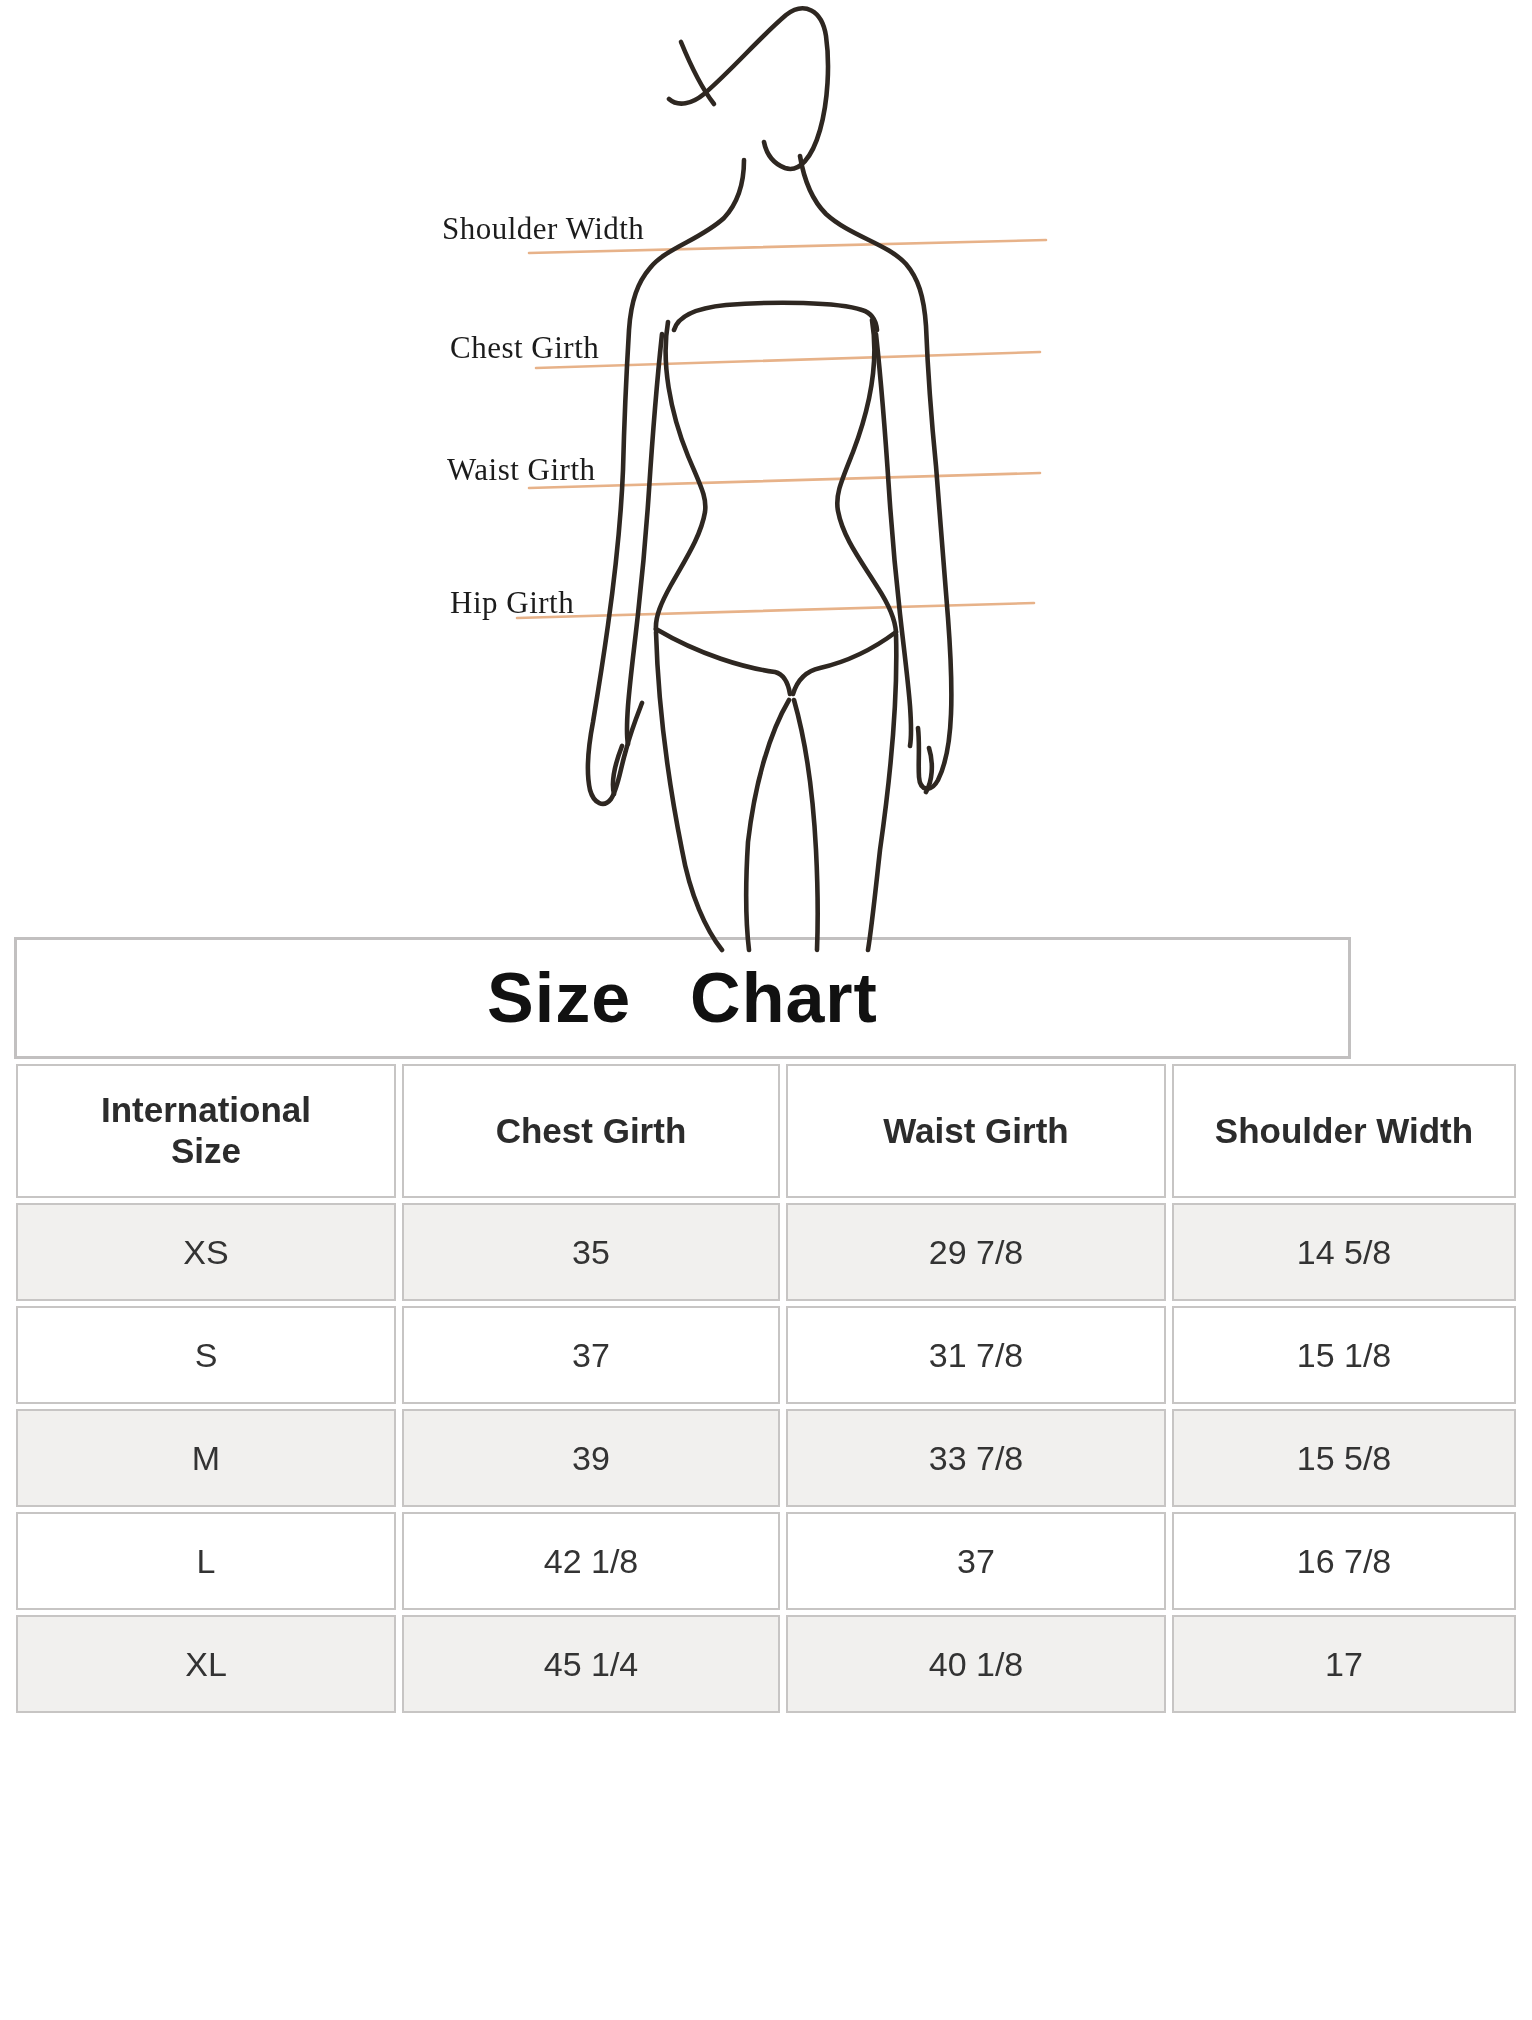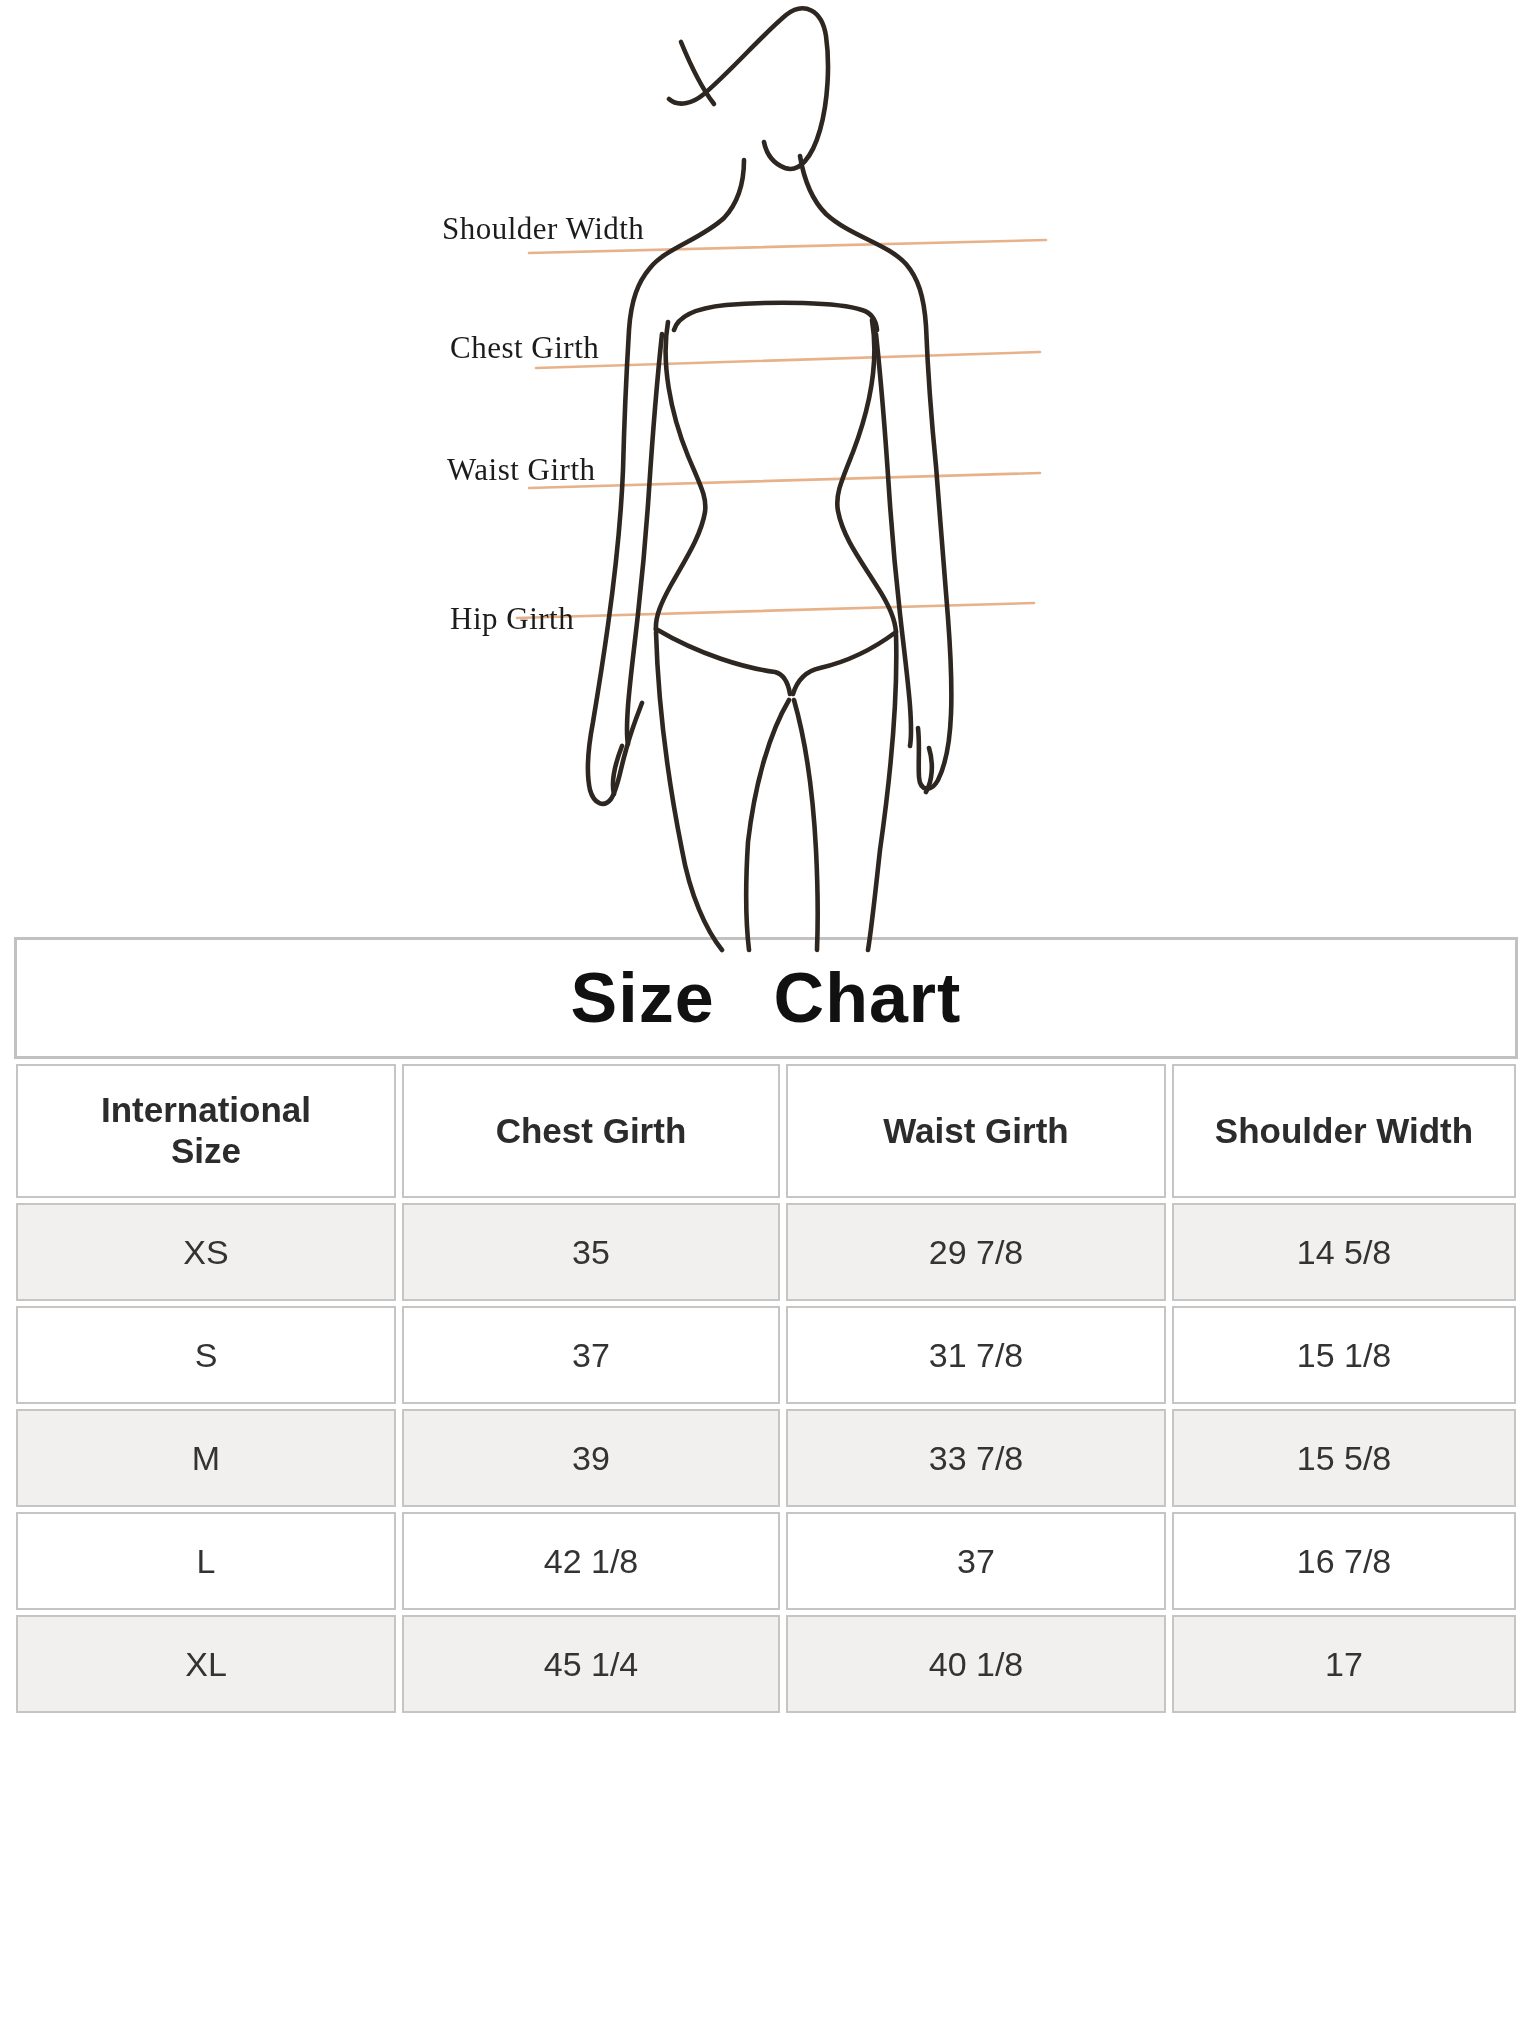--- a/index.html
+++ b/index.html
@@ -25,27 +25,27 @@
     z-index: 4;
     font-family: "Liberation Serif", "DejaVu Serif", serif;
     font-size: 31px;
     letter-spacing: 0.5px;
     color: #1c1c1c;
     white-space: nowrap;
   }
   #label-shoulder { left: 442px; top: 211px; }
   #label-chest    { left: 450px; top: 330px; }
   #label-waist    { left: 447px; top: 452px; }
-  #label-hip      { left: 450px; top: 585px; margin-top: 16px; }
+  #label-hip      { left: 450px; top: 585px; }
 
   
   .title-box {
     position: absolute;
     left: 14px; top: 937px;
-    width: 1504px; height: 122px;
+    width: 1337px; height: 122px;
     background: #ffffff;
     border: 3px solid #c2c0c0;
     z-index: 2;
     display: flex; align-items: center; justify-content: center;
   }
   .title-box h1 {
     font-size: 70px;
     font-weight: bold;
     color: #111111;
     letter-spacing: 1px;

